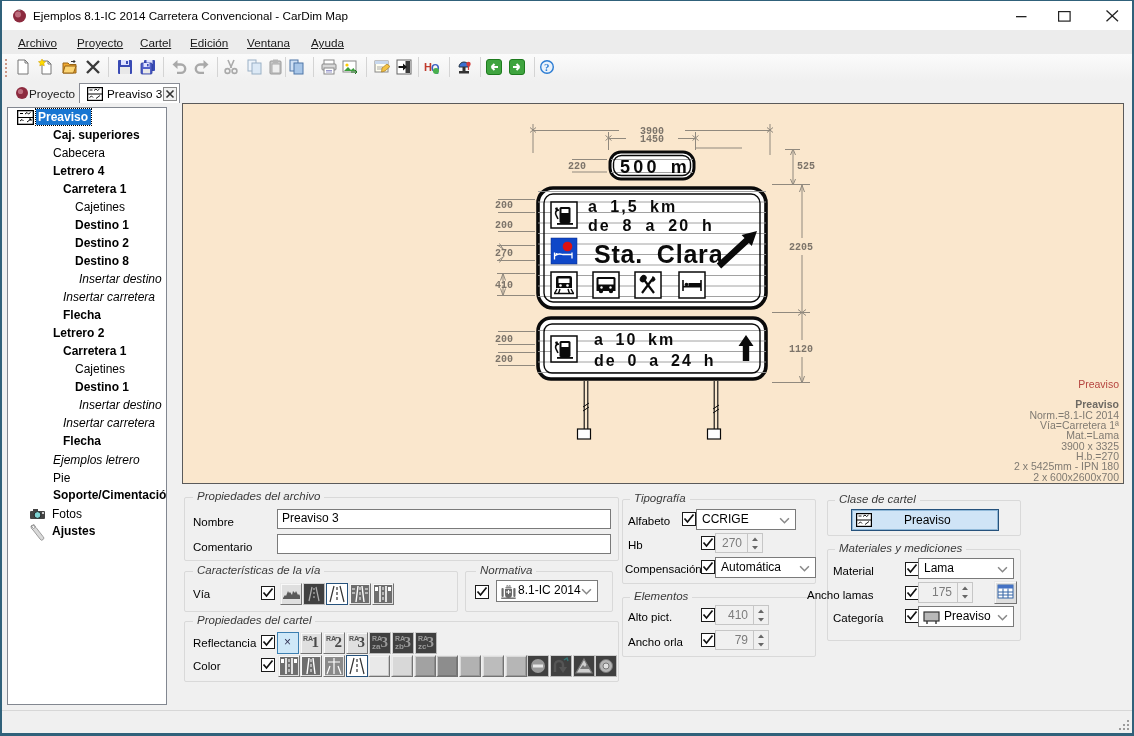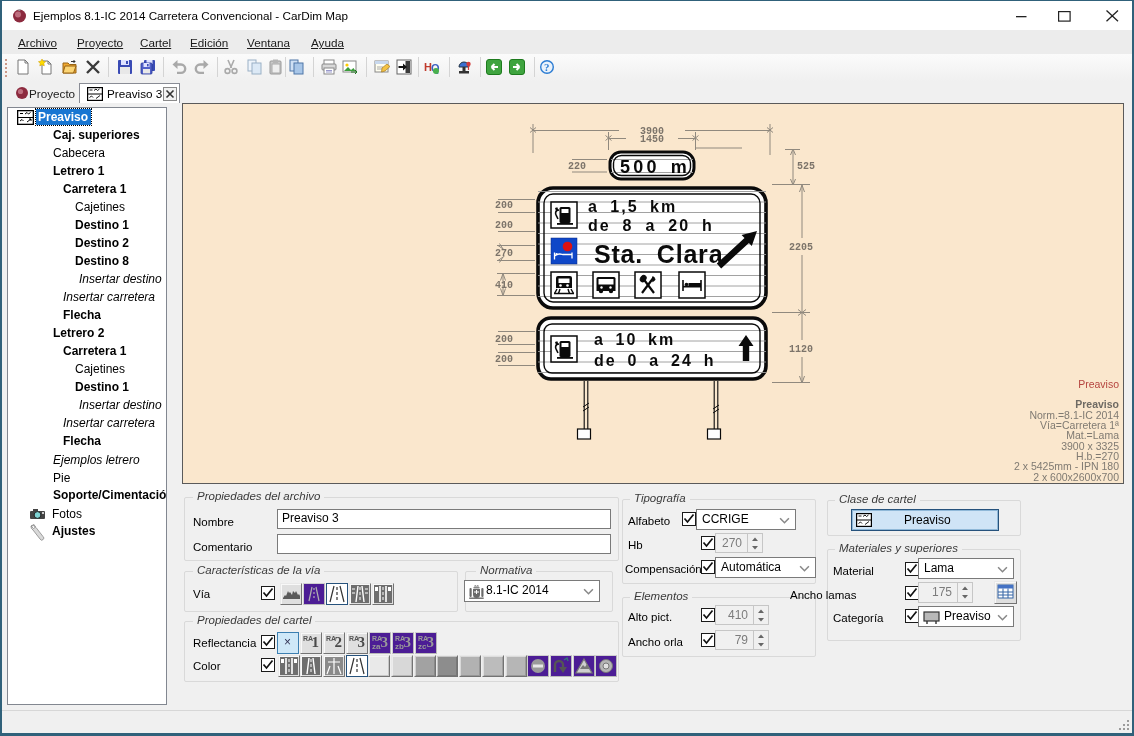--- a/index.html
+++ b/index.html
@@ -40,21 +40,21 @@
 .lbl { position:absolute; font-size:11.5px; color:#000; white-space:nowrap; }
 .inp { position:absolute; background:#fff; border:1px solid #7a7a7a; font-size:12px; padding:1px 4px; font-family:"Liberation Sans",sans-serif;}
 .cb { position:absolute; width:14px; height:14px; background:#fff; border:1.7px solid #1a1a1a; }
 .cb svg { position:absolute; left:-1px; top:-1px; }
 .ibtn { position:absolute; width:22px; height:22px; border:1px solid #999;
   border-top-color:#e9e9e9; border-left-color:#e9e9e9; border-right-color:#737373; border-bottom-color:#737373;
   background:#dfdfdf; box-shadow:inset 1px 1px 0 #f8f8f8; overflow:hidden; }
 .ibtn svg { position:absolute; left:0; top:0; }
 .ibtn.on { border:1px solid #26527c; background:#fff; box-shadow:none; }
 .ibtn.onb { border:1px solid #3c7fb1; background:#cfe8f8; box-shadow:none; }
-.ibtn.dis { background:#4c1d95; border-color:#cfcfcf #b9b9b9 #b9b9b9 #cfcfcf; box-shadow:none; }
+.ibtn.dis { background:#404040; border-color:#cfcfcf #b9b9b9 #b9b9b9 #cfcfcf; box-shadow:none; }
 .ibtn.sq { box-shadow:inset 1px 1px 0 rgba(255,255,255,0.5), inset -1px -1px 0 rgba(0,0,0,0.15); }
 .ra .r1 { position:absolute; left:2px; top:2px; font-size:7px; font-weight:bold; color:#555; }
 .ra .r3 { position:absolute; left:2px; top:9px; font-size:8px; font-weight:bold; color:#555; }
 .ra .r2 { position:absolute; right:2px; top:1px; font-size:15px; font-weight:bold; color:#4a4a4a; font-family:"Liberation Serif",serif; }
 .ra.dis .r1, .ra.dis .r2, .ra.dis .r3 { color:#9a9a9a; }
 .combo { position:absolute; background:#fff; border:1px solid #7a7a7a; font-size:12px; }
 .combo .tx { position:absolute; left:5px; top:2px; white-space:nowrap; }
 .combo .ch { position:absolute; right:5px; top:5px; width:11px; height:11px; }
 .spin { position:absolute; background:#f0f0f0; border:1px solid #c6c6c6; font-size:12px; color:#7c7c7c; }
 .spin .num { position:absolute; right:20px; top:2px; }
@@ -244,21 +244,21 @@
 <div id="tree">
   <svg class="abs" style="left:9px;top:2px" width="17" height="15">
       <rect x="0.5" y="0.5" width="16" height="14" fill="#fff" stroke="#000" stroke-width="1.6"></rect>
       <line x1="1" y1="7.5" x2="16" y2="7.5" stroke="#000" stroke-width="1"></line>
       <path d="M3 3.5 h3 M8 4 l2 -1.5 1.5 1.5 2 -1.5" stroke="#000" stroke-width="1" fill="none"></path>
       <path d="M3 11 l2 -1.5 1.5 1.5 M10 12 l4 -3 M12 9 l2 0 0 2" stroke="#000" stroke-width="1" fill="none"></path>
     </svg>
   <div class="ti b sel" style="left:28px;top:1px">Preaviso</div>
   <div class="ti b" style="left:45px;top:19px">Caj. superiores</div>
   <div class="ti" style="left:45px;top:37px">Cabecera</div>
-  <div class="ti b" style="left:45px;top:55px">Letrero 1</div>
+  <div class="ti b" style="left:45px;top:55px">Letrero 4</div>
   <div class="ti b" style="left:55px;top:73px">Carretera 1</div>
   <div class="ti" style="left:67px;top:91px">Cajetines</div>
   <div class="ti b" style="left:67px;top:109px">Destino 1</div>
   <div class="ti b" style="left:67px;top:127px">Destino 2</div>
   <div class="ti b" style="left:67px;top:145px">Destino 8</div>
   <div class="ti i" style="left:71px;top:163px">Insertar destino</div>
   <div class="ti i" style="left:55px;top:181px">Insertar carretera</div>
   <div class="ti b" style="left:55px;top:199px">Flecha</div>
   <div class="ti b" style="left:45px;top:217px">Letrero 2</div>
   <div class="ti b" style="left:55px;top:235px">Carretera 1</div>
@@ -446,21 +446,21 @@
 <span class="glbl" style="left:476px;top:564px">Normativa</span>
 <div class="abs grp" style="left:184px;top:621px;width:435px;height:61px"></div>
 <span class="glbl" style="left:193px;top:614px">Propiedades del cartel</span>
 <div class="abs grp" style="left:622px;top:499px;width:194px;height:85px"></div>
 <span class="glbl" style="left:630px;top:492px">Tipografía</span>
 <div class="abs grp" style="left:622px;top:597px;width:194px;height:60px"></div>
 <span class="glbl" style="left:630px;top:590px">Elementos</span>
 <div class="abs grp" style="left:827px;top:500px;width:194px;height:36px"></div>
 <span class="glbl" style="left:835px;top:493px">Clase de cartel</span>
 <div class="abs grp" style="left:827px;top:549px;width:194px;height:92px"></div>
-<span class="glbl" style="left:835px;top:542px">Materiales y superiores</span>
+<span class="glbl" style="left:835px;top:542px">Materiales y mediciones</span>
 
 <span class="lbl" style="left:193px;top:516px">Nombre</span>
 <div class="inp" style="left:277px;top:509px;width:334px;height:20px">Preaviso 3</div>
 <span class="lbl" style="left:193px;top:541px">Comentario</span>
 <div class="inp" style="left:277px;top:534px;width:334px;height:20px"></div>
 
 <span class="lbl" style="left:193px;top:588px">Vía</span>
 <div class="cb" style="left:261px;top:586px">
       <svg width="14" height="14">
         <path d="M2.5 6.5 l3 3.5 l6 -7.5" stroke="#111" stroke-width="1.7" fill="none"></path>
@@ -497,21 +497,21 @@
         <rect x="2" y="3" width="3" height="4" fill="#fff"></rect>
         <rect x="15" y="3" width="3" height="4" fill="#fff"></rect>
       </svg>
     </div>
 
 <div class="cb" style="left:475px;top:585px">
       <svg width="14" height="14">
         <path d="M2.5 6.5 l3 3.5 l6 -7.5" stroke="#111" stroke-width="1.7" fill="none"></path>
       </svg>
     </div>
-<div class="combo" style="left:464px;top:580px;width:136px;height:22px">
+<div class="combo" style="left:496px;top:580px;width:102px;height:22px">
   <svg class="abs" style="left:4px;top:2px" width="15" height="17">
         <g fill="#6a6a6a">
           <rect x="0.5" y="5" width="2.2" height="9" rx="1"></rect>
           <rect x="12.3" y="5" width="2.2" height="9" rx="1"></rect>
           <path d="M4 6 h7 v5.5 a3.5 3.5 0 0 1 -7 0 z"></path>
           <path d="M5 3.5 l1 -1.5 1.5 1 1.5 -1 1 1.5 z"></path>
           <rect x="4.5" y="4.2" width="6" height="1.2"></rect>
           <rect x="7" y="7" width="1" height="4" fill="#fff"></rect>
           <rect x="5" y="8.5" width="5" height="1" fill="#fff"></rect>
           <rect x="0.2" y="14.5" width="14.5" height="1.4"></rect>
@@ -706,21 +706,21 @@
       <svg width="14" height="14">
         <path d="M2.5 6.5 l3 3.5 l6 -7.5" stroke="#111" stroke-width="1.7" fill="none"></path>
       </svg>
     </div>
 <div class="combo" style="left:918px;top:558px;width:96px;height:21px">
       <span class="tx">Lama</span>
       <svg class="ch" viewBox="0 0 10 10">
         <path d="M1 3 l4 4 4 -4" stroke="#888" stroke-width="1.4" fill="none"></path>
       </svg>
     </div>
-<span class="lbl" style="left:790px;top:589px">Ancho lamas</span>
+<span class="lbl" style="left:807px;top:589px">Ancho lamas</span>
 <div class="cb" style="left:905px;top:586px">
       <svg width="14" height="14">
         <path d="M2.5 6.5 l3 3.5 l6 -7.5" stroke="#111" stroke-width="1.7" fill="none"></path>
       </svg>
     </div>
 <div class="spin" style="left:918px;top:582px;width:55px;height:21px">
       <span class="num">175</span>
       <span class="ud"><svg width="12" height="18" style="margin:1px 0 0 1px">
           <path d="M3 6 l3 -3.5 3 3.5 z" fill="#666"></path>
           <path d="M3 11 l3 3.5 3 -3.5 z" fill="#666"></path>

